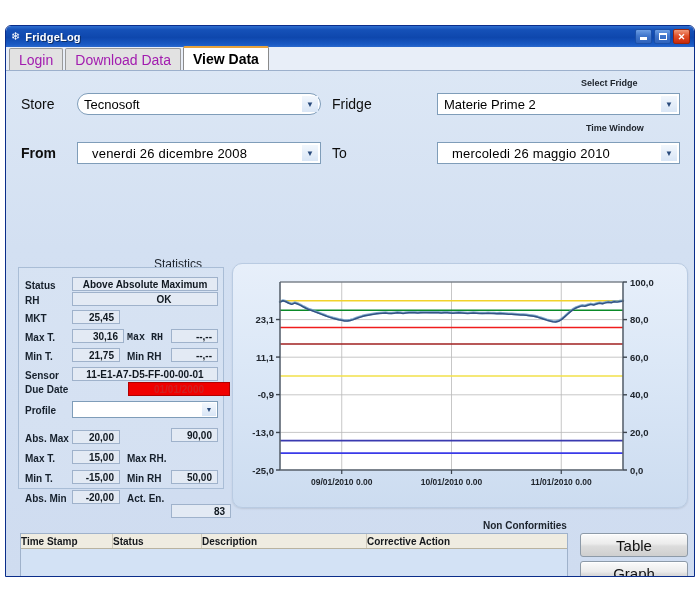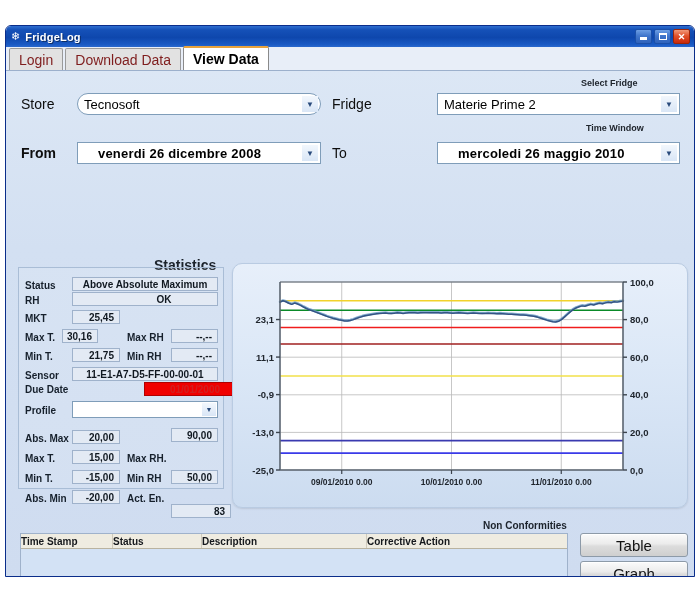--- a/index.html
+++ b/index.html
@@ -62,21 +62,21 @@
     background: #e8eef8;
     display: flex; align-items: flex-end;
     padding-left: 3px;
     border-bottom: 1px solid #9cb0cc;
   }
   .tab {
     height: 22px;
     padding: 0 9px;
     margin-right: 2px;
     display: flex; align-items: center;
-    font-size: 14px; color: #7f1d1d;
+    font-size: 14px; color: #a21caf;
     background: #e2e2e2;
     border: 1px solid #9a9a9a;
     border-bottom: none;
     border-radius: 2px 2px 0 0;
     cursor: pointer;
   }
   .tab.active {
     background: #ffffff;
     border-color: #8a8a8a;
     border-top: 2px solid #e8a33d;
@@ -113,33 +113,33 @@
     font-size: 13px; color: #000;
     cursor: pointer;
   }
   .combo .arrow {
     position: absolute; right: 2px; top: 2px;
     width: 16px; height: 16px;
     background: linear-gradient(180deg,#f2f7fd 0%,#d9e6f6 100%);
     display: flex; align-items: center; justify-content: center;
     color: #2a4b7c; font-size: 8px;
   }
-  .combo.dates { padding-left: 20px; font-weight: bold; font-size: 13px; letter-spacing: .2px; }
+  .combo.dates { padding-left: 14px; font-weight: normal; font-size: 13px; letter-spacing: .2px; }
 
   .group-box {
     position: absolute;
     border: 1px solid #a9bdd6;
     background: rgba(255,255,255,0.10);
   }
 
   
   #stats-panel { left: 12px; top: 196px; width: 206px; height: 222px; }
   #stats-title {
     position: absolute; left: 148px; top: 186px;
-    font-size: 14px; font-weight: bold; color: #1b222b;
+    font-size: 12px; font-weight: normal; color: #1b222b;
   }
   .st-label {
     position: absolute; font-size: 10px; font-weight: bold; color: #16202c;
   }
   .st-field {
     position: absolute;
     height: 14px;
     background: #e3eaf4;
     border: 1px solid #9fb2cb;
     font-size: 10px; font-weight: bold; color: #101820;
@@ -263,34 +263,34 @@
     <div class="st-label" style="left:19px; top:209px;">Status</div>
     <div class="st-field" style="left:66px; top:206px; width:146px;">Above Absolute Maximum</div>
 
     <div class="st-label" style="left:19px; top:224px;">RH</div>
     <div class="st-field" style="left:66px; top:221px; width:146px;padding-left:38px;">OK</div>
 
     <div class="st-label" style="left:19px; top:242px;">MKT</div>
     <div class="st-field num" style="left:66px; top:239px; width:48px;">25,45</div>
 
     <div class="st-label" style="left:19px; top:261px;">Max T.</div>
-    <div class="st-field num" style="left:56px; top:258px; width:36px;">30,16</div>
-    <div class="st-label" style="left:121px; top:261px;">Max RH</div>
+    <div class="st-field num" style="left:66px; top:258px; width:52px;">30,16</div>
+    <div class="st-label" style="left:121px; top:261px;font-family:Liberation Mono, monospace;">Max RH</div>
     <div class="st-field num" style="left:165px; top:258px; width:47px;">--,--</div>
 
     <div class="st-label" style="left:19px; top:280px;">Min T.</div>
     <div class="st-field num" style="left:66px; top:277px; width:48px;">21,75</div>
     <div class="st-label" style="left:121px; top:280px;">Min RH</div>
     <div class="st-field num" style="left:165px; top:277px; width:47px;">--,--</div>
 
     <div class="st-label" style="left:19px; top:299px;">Sensor</div>
     <div class="st-field" style="left:66px; top:296px; width:146px;">11-E1-A7-D5-FF-00-00-01</div>
 
     <div class="st-label" style="left:19px; top:313px;">Due Date</div>
-    <div class="st-field red" style="left:122px; top:311px; width:102px;margin-left:16px;">01/01/2000</div>
+    <div class="st-field red" style="left:122px; top:311px; width:102px;">01/01/2000</div>
 
     <div class="st-label" style="left:19px; top:334px;">Profile</div>
     <div class="st-combo" style="left:66px; top:330px; width:146px;">
       <span style="font-size:10px;padding-left:4px;display:block;line-height:15px;"></span>
       <span class="arrow">▼</span>
     </div>
 
     <div class="st-label" style="left:19px; top:362px;">Abs. Max</div>
     <div class="st-field num" style="left:66px; top:359px; width:48px;">20,00</div>
 

